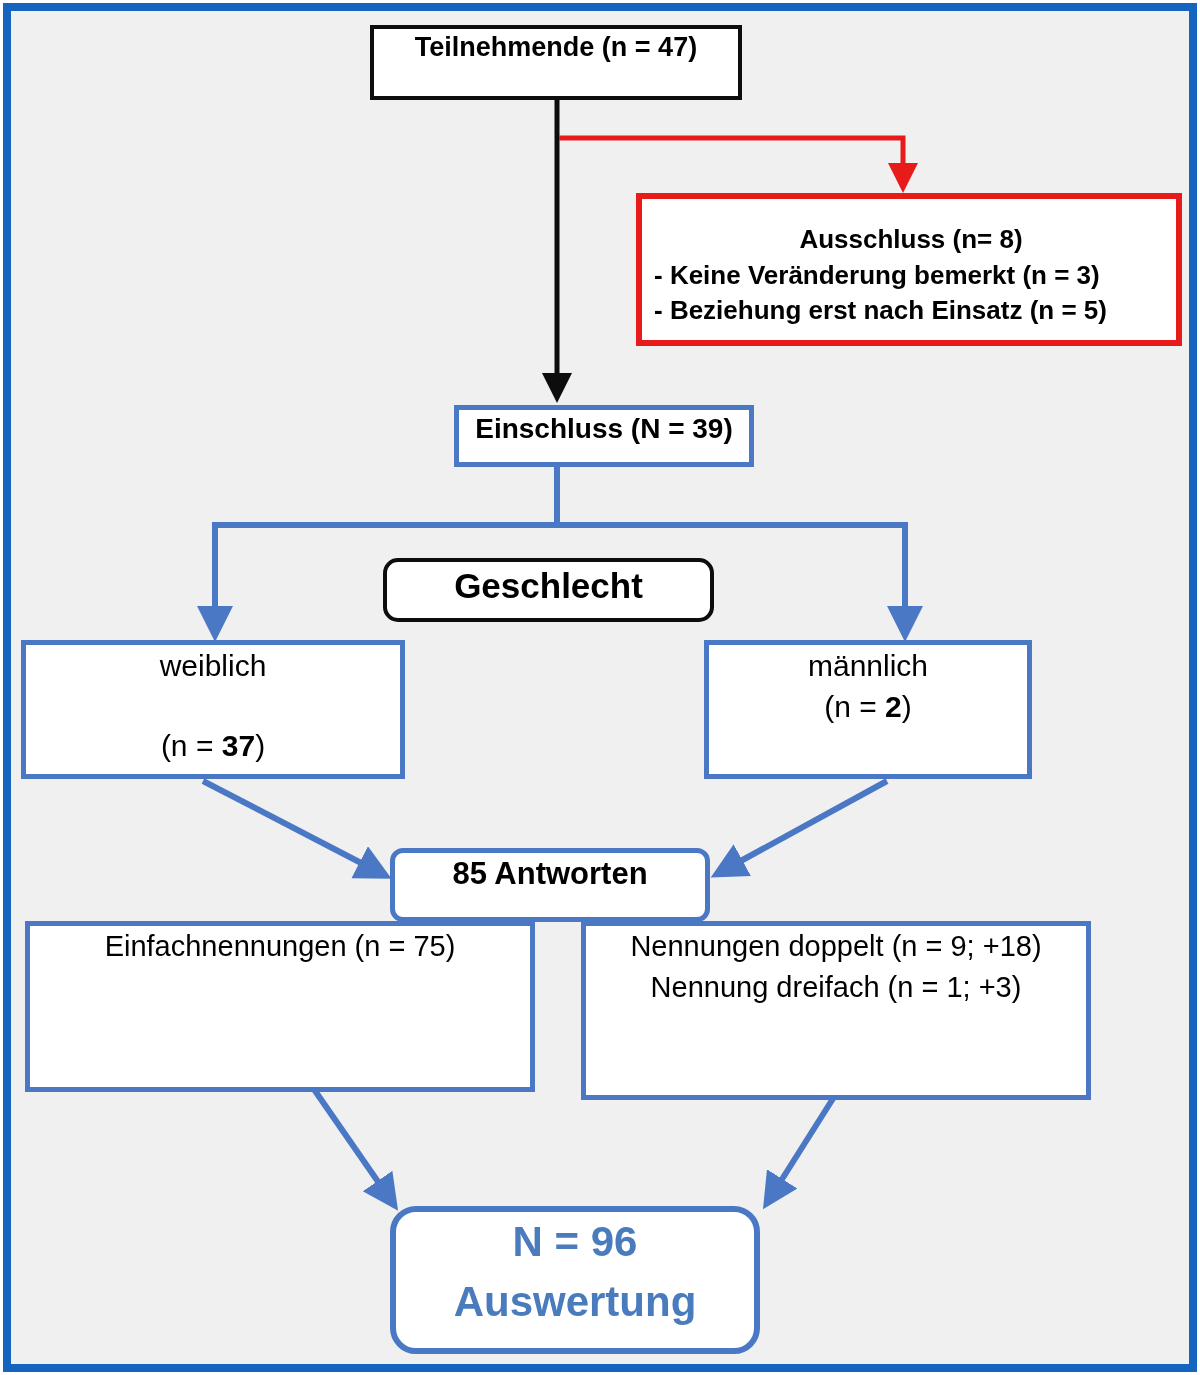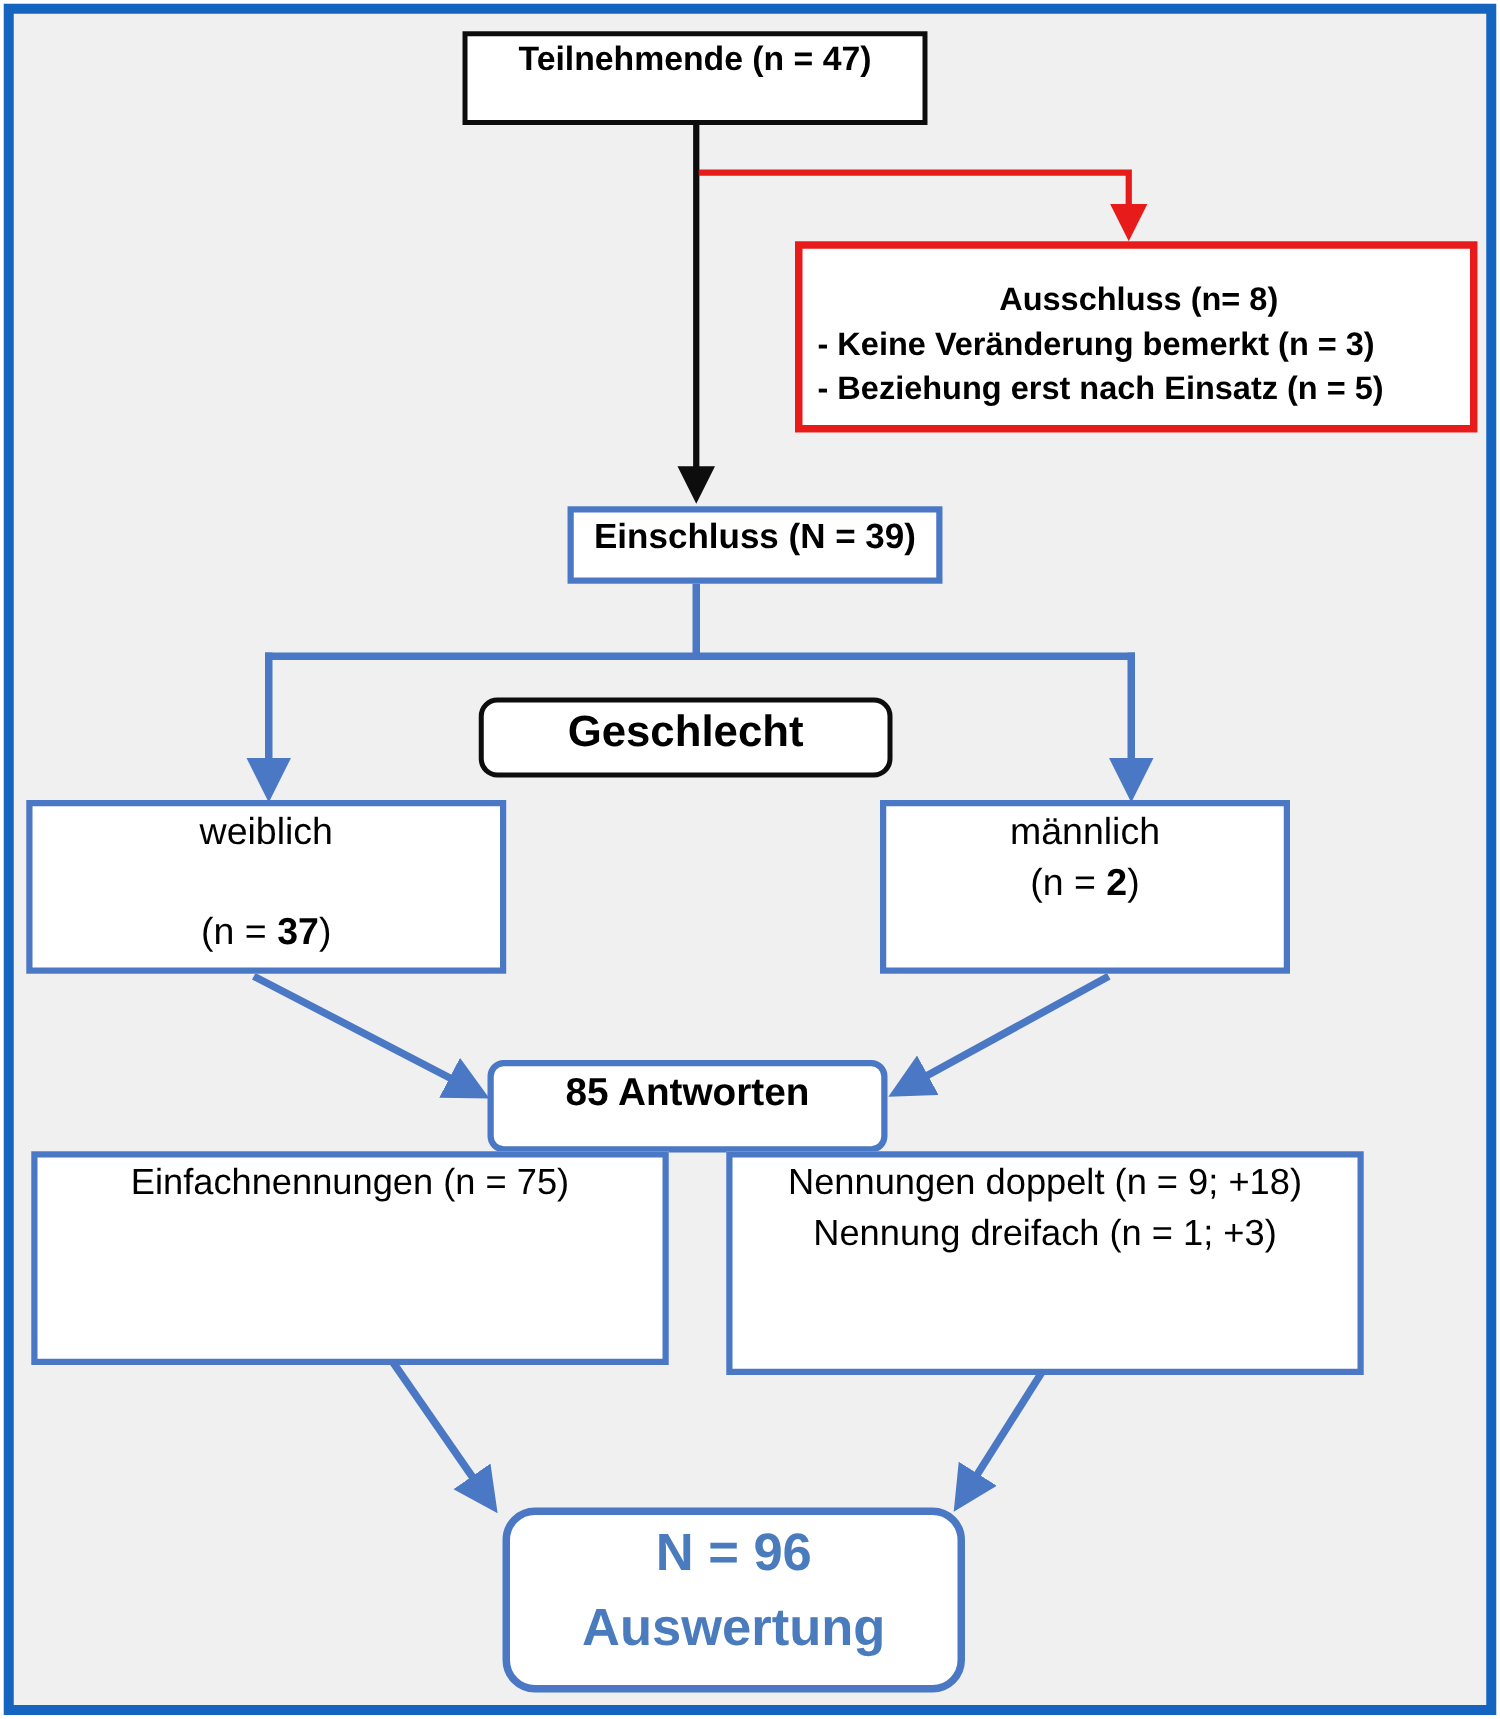--- a/index.html
+++ b/index.html
@@ -46,21 +46,21 @@
   #exclusion .ex-title { text-align: center; }
   #exclusion .ex-item  { text-align: left; }
   #inclusion    { left: 406px; top: 405px; width: 300px; height: 62px;  font-size: 28px; font-weight: bold; margin-left: 48px; }
   #gender       { left: 383px; top: 558px; width: 331px; height: 64px;  font-size: 35px; font-weight: bold; border-radius: 15px; }
   #female       { left: 21px;  top: 640px; width: 384px; height: 139px; font-size: 30px; gap: 39px; }
   #male         { left: 704px; top: 640px; width: 328px; height: 139px; font-size: 30px; }
   #answers      { left: 390px; top: 848px; width: 320px; height: 74px;  font-size: 31px; font-weight: bold; border-radius: 13px; }
   #single       { left: 25px;  top: 921px; width: 510px; height: 171px; font-size: 29px; }
   #multiple     { left: 581px; top: 921px; width: 510px; height: 179px; font-size: 29px; line-height: 1.42; }
   #total        { left: 390px; top: 1206px; width: 370px; height: 148px; font-size: 42px; font-weight: bold;
-                  color: var(--accent-text, #4a7bbd); border-width: 6px; border-radius: 26px; line-height: 1.42; margin-left: 12px; }
+                  color: var(--accent-text, #4a7bbd); border-width: 6px; border-radius: 26px; line-height: 1.42; }
 </style>
 </head>
 <body>
 
 <div id="page">
   <div id="frame"></div>
 
   <div id="layer">
 
     <svg id="connectors" width="1200" height="1375" viewBox="0 0 1200 1375">

